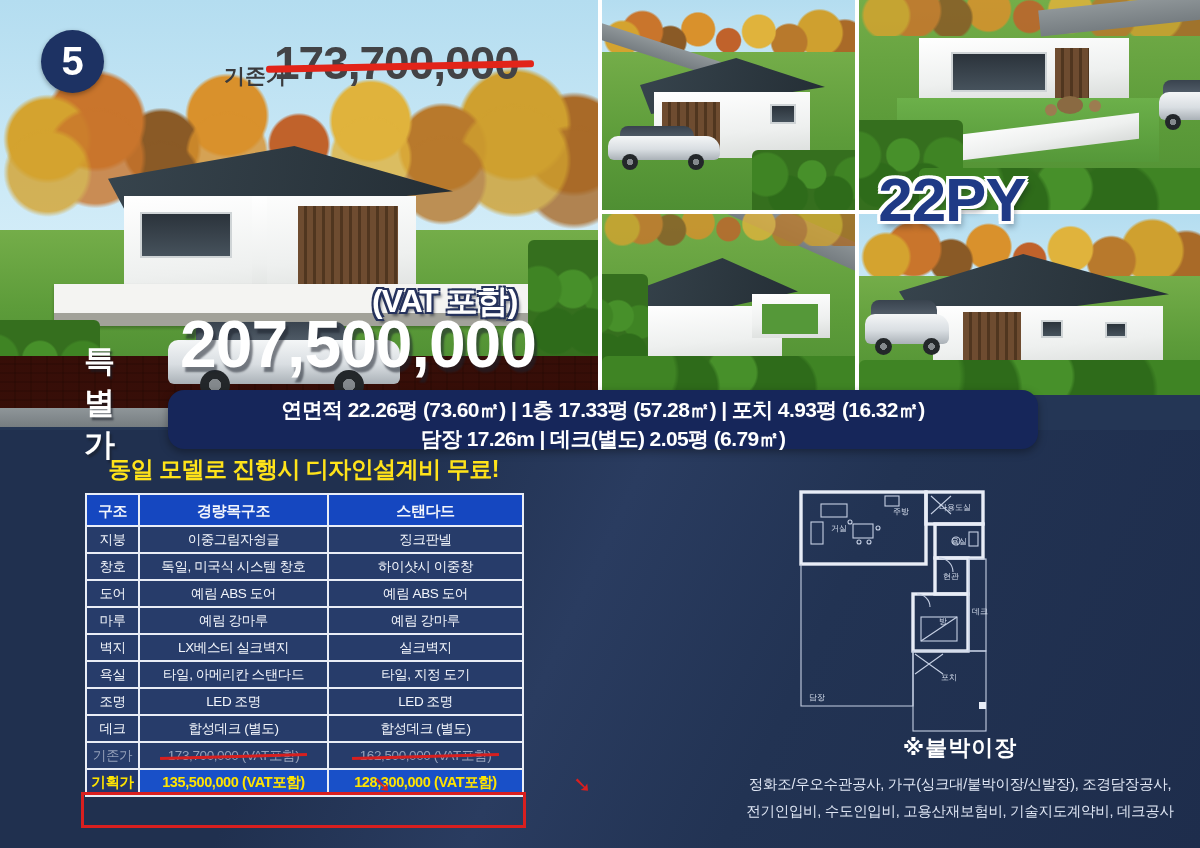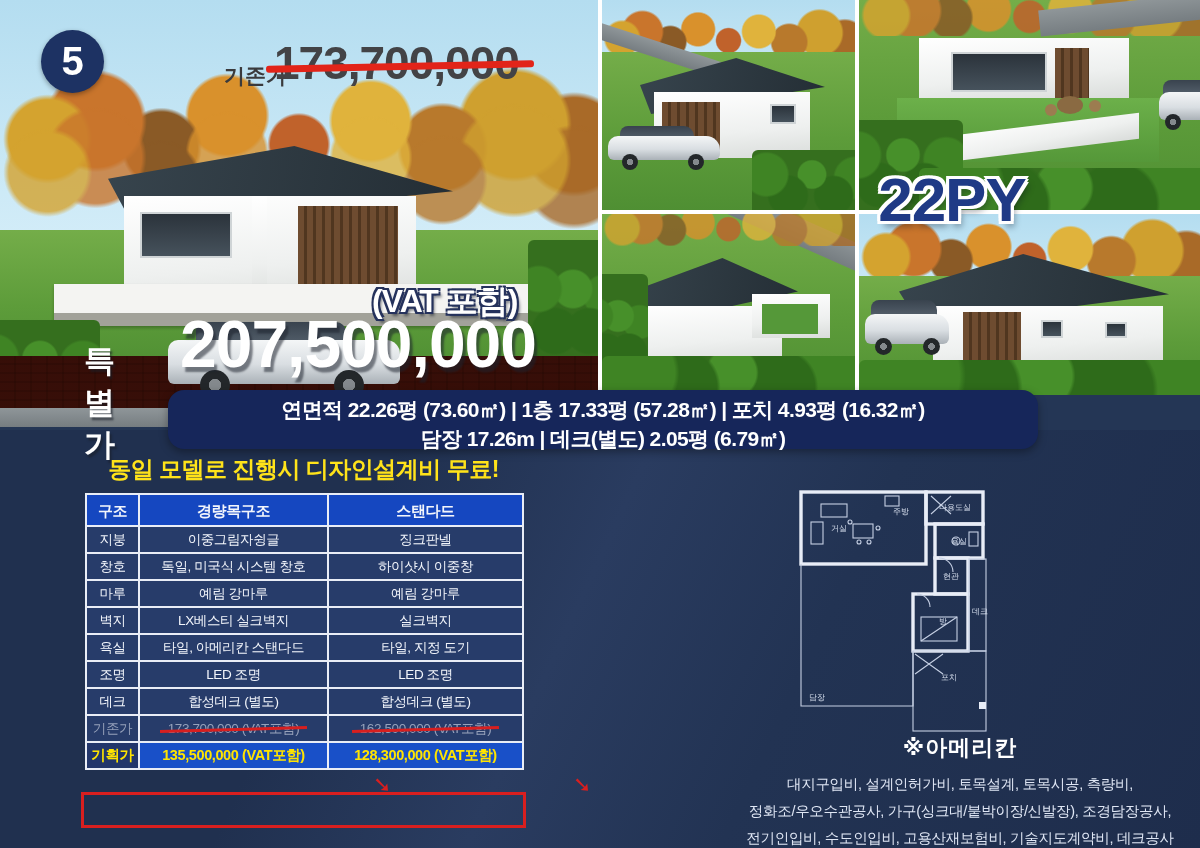--- a/index.html
+++ b/index.html
@@ -272,20 +272,25 @@
       </tr>
       <tr>
         <td>지붕</td>
         <td>이중그림자슁글</td>
         <td>징크판넬</td>
       </tr>
       <tr>
         <td>창호</td>
         <td>독일, 미국식 시스템 창호</td>
         <td>하이샷시 이중창</td>
+      </tr>
+      <tr>
+        <td>도어</td>
+        <td>예림 ABS 도어</td>
+        <td>예림 ABS 도어</td>
       </tr>
       <tr>
         <td>마루</td>
         <td>예림 강마루</td>
         <td>예림 강마루</td>
       </tr>
       <tr>
         <td>벽지</td>
         <td>LX베스티 실크벽지</td>
         <td>실크벽지</td>
@@ -359,21 +364,20 @@
       <text x="158" y="60">욕실</text>
       <text x="150" y="95">현관</text>
       <text x="146" y="140">방</text>
       <text x="179" y="130" font-size="6.5">데크</text>
       <text x="148" y="196">포치</text>
       <text x="16" y="216">담장</text>
     </svg>
   </div>
 
   <div id="extras" class="abs">
-    <div id="extras-title">※아메리칸</div>
+    <div id="extras-title">※붙박이장</div>
     <div id="extras-lines">
-      <div>대지구입비, 설계인허가비, 토목설계, 토목시공, 측량비,</div>
       <div>정화조/우오수관공사, 가구(싱크대/붙박이장/신발장), 조경담장공사,</div>
       <div>전기인입비, 수도인입비, 고용산재보험비, 기술지도계약비, 데크공사</div>
     </div>
   </div>
 
 </div>
 
 </body></html>

